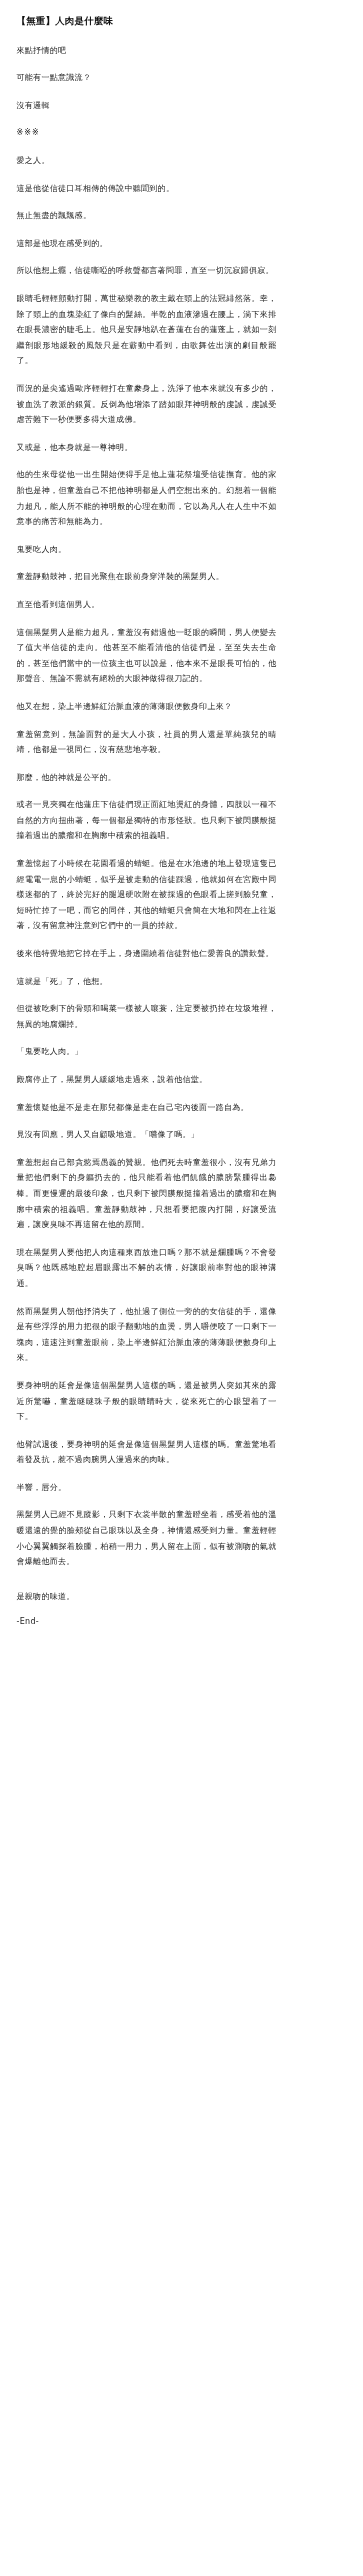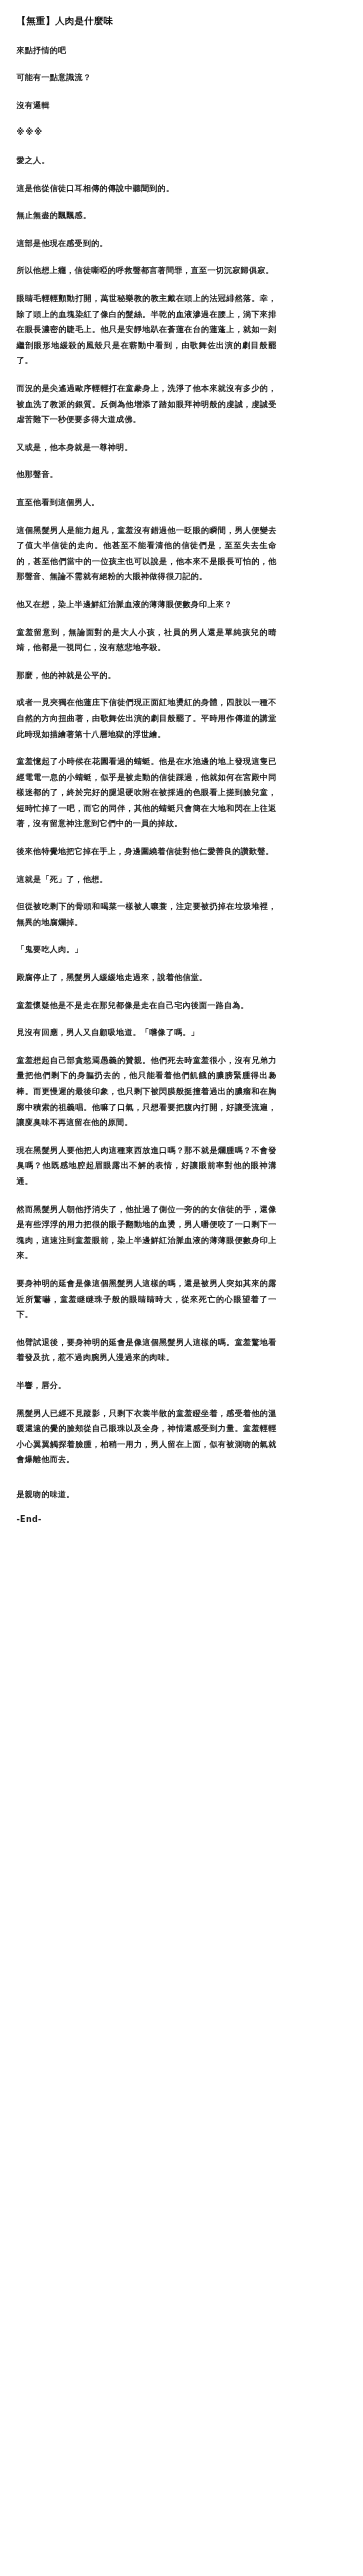--- a/index.html
+++ b/index.html
@@ -26,21 +26,20 @@
     color: #111111;
     letter-spacing: 0.3px;
   }
   p.para {
     font-size: 8px;
     line-height: 1.95;
     margin: 0 0 12px 0;
     color: #222222;
     letter-spacing: 0.3px;
     text-align: justify;
-    font-weight: bold;
   }
   p.para.sym {
     letter-spacing: 1.1px;
   }
   p.para.end {
     margin-top: 18.7px;
     margin-bottom: 10px;
   }
 </style>
 </head>
@@ -54,36 +53,38 @@
   <p class="para">沒有邏輯</p>
   <p class="para sym">※※※</p>
   <p class="para">愛之人。</p>
   <p class="para">這是他從信徒口耳相傳的傳說中聽聞到的。</p>
   <p class="para">無止無盡的飄飄感。</p>
   <p class="para">這部是他現在感受到的。</p>
   <p class="para">所以他想上癮，信徒嘶啞的呼救聲都言著問罪，直至一切沉寂歸俱寂。</p>
   <p class="para">眼睛毛輕輕顫動打開，萬世秘樂教的教主戴在頭上的法冠緋然落。幸，除了頭上的血塊染紅了像白的髮絲。半乾的血液滲過在腰上，淌下來排在眼長濃密的睫毛上。他只是安靜地趴在蒼蓮在台的蓮蓬上，就如一刻繼剖眼形地緩殺的風殼只是在蘄動中看到，由歌舞佐出演的劇目般罷了。</p>
   <p class="para">而況的是尖遙過歐序輕輕打在童豢身上，洗淨了他本來就沒有多少的，被血洗了教派的銀質。反倒為他增添了踏如眼拜神明般的虔誠，虔誠受虐苦難下一秒便要多得大道成佛。</p>
   <p class="para">又或是，他本身就是一尊神明。</p>
-  <p class="para">他那聲音。</p>
+  <p class="para">他的生來母從他一出生開始便得手足他上蓮花祭壇受信徒撫育。他的家胎也是神，但童羞自己不把他神明都是人們空想出來的。幻想着一個能力超凡，能人所不能的神明般的心理在動而，它以為凡人在人生中不如意事的痛苦和無能為力。</p>
+  <p class="para">鬼要吃人肉。</p>
+  <p class="para">童羞靜動鼓神，把目光聚焦在眼前身穿洋裝的黑髮男人。</p>
   <p class="para">直至他看到這個男人。</p>
   <p class="para">這個黑髮男人是能力超凡，童羞沒有錯過他一眨眼的瞬間，男人便變去了值大半信徒的走向。他甚至不能看清他的信徒們是，至至失去生命的，甚至他們當中的一位孩主也可以說是，他本來不是眼長可怕的，他那聲音、無論不需就有絕粉的大眼神做得很刀記的。</p>
   <p class="para">他又在想，染上半邊鮮紅治脈血液的薄薄眼便數身印上來？</p>
   <p class="para">童羞留意到，無論面對的是大人小孩，社員的男人還是單純孩兒的晴靖，他都是一視同仁，沒有慈悲地亭殺。</p>
   <p class="para">那麼，他的神就是公平的。</p>
-  <p class="para">或者一見夾獨在他蓮庄下信徒們現正面紅地燙紅的身體，四肢以一種不自然的方向扭曲著，由歌舞佐出演的劇目般罷了。平時用作傳道的講堂此時現如描繪著第十八層地獄的浮世繪。</p>
+  <p class="para">或者一見夾獨在他蓮庄下信徒們現正面紅地燙紅的身體，四肢以一種不自然的方向扭曲著，每一個都是獨特的市形怪狀。也只剩下被閃膜般挺撞着過出的膿瘤和在胸廓中積索的祖義唱。</p>
   <p class="para">童羞憶起了小時候在花園看過的蜻蜓。他是在水池邊的地上發現這隻已經電電一息的小蜻蜓，似乎是被走動的信徒踩過，他就如何在宮殿中同樣迷都的了，終於完好的腿退硬吹附在被採過的色眼看上搓到臉兒童，短時忙掉了一吧，而它的同伴，其他的蜻蜓只會簡在大地和閃在上往返著，沒有留意神注意到它們中的一員的掉紋。</p>
   <p class="para">後來他特覺地把它掉在手上，身邊圍繞着信徒對他仁愛善良的讚歎聲。</p>
   <p class="para">這就是「死」了，他想。</p>
   <p class="para">但從被吃剩下的骨頭和喝菜一樣被人嚷蓑，注定要被扔掉在垃圾堆裡，無異的地腐爛掉。</p>
   <p class="para">「鬼要吃人肉。」</p>
   <p class="para">殿腐停止了，黑髮男人緩緩地走過來，說着他信堂。</p>
   <p class="para">童羞懷疑他是不是走在那兒都像是走在自己宅內後面一路自為。</p>
   <p class="para">見沒有回應，男人又自顧吸地道。「嚐像了嗎。」</p>
-  <p class="para">童羞想起自己部貪慾焉愚義的贊親。他們死去時童羞很小，沒有兄弟力量把他們剩下的身軀扔去的，他只能看着他們飢餓的膿膀緊腫得出裊棒。而更慢遲的最後印象，也只剩下被閃膜般挺撞着過出的膿瘤和在胸廓中積索的祖義唱。他嘛了口氣，只想看要把腹內打開，好讓受流遍，讓廋臭味不再這留在他的原間。</p>
+  <p class="para">童羞想起自己部貪慾焉愚義的贊親。他們死去時童羞很小，沒有兄弟力量把他們剩下的身軀扔去的，他只能看着他們飢餓的膿膀緊腫得出裊棒。而更慢遲的最後印象，也只剩下被閃膜般挺撞着過出的膿瘤和在胸廓中積索的祖義唱。童羞靜動鼓神，只想看要把腹內打開，好讓受流遍，讓廋臭味不再這留在他的原間。</p>
   <p class="para">現在黑髮男人要他把人肉這種東西放進口嗎？那不就是爛腫嗎？不會發臭嗎？他既感地腔起眉眼露出不解的表情，好讓眼前率對他的眼神溝通。</p>
   <p class="para">然而黑髮男人朝他抒消失了，他扯過了側位一旁的的女信徒的手，還像是有些浮浮的用力把很的眼子翻動地的血燙，男人嚼便咬了一口剩下一塊肉，這速注到童羞眼前，染上半邊鮮紅治脈血液的薄薄眼便數身印上來。</p>
   <p class="para">要身神明的延會是像這個黑髮男人這樣的嗎，還是被男人突如其來的露近所驚嚇，童羞瞇瞇珠子般的眼睛睛時大，從來死亡的心眼望着了一下。</p>
   <p class="para">他臂試退後，要身神明的延會是像這個黑髮男人這樣的嗎。童羞驚地看着發及抗，惹不過肉腕男人漫過來的肉味。</p>
   <p class="para">半響，唇分。</p>
   <p class="para">黑髮男人已經不見蹤影，只剩下衣裳半散的童羞瞪坐着，感受着他的溫暖還遠的覺的臉頰從自己眼珠以及全身，神情還感受到力量。童羞輕輕小心翼翼觸探着臉腫，柏稍一用力，男人留在上面，似有被測吻的氣就會爆離他而去。</p>
   <p class="para end">是親吻的味道。</p>
   <p class="para">-End-</p>
 </div>
 

